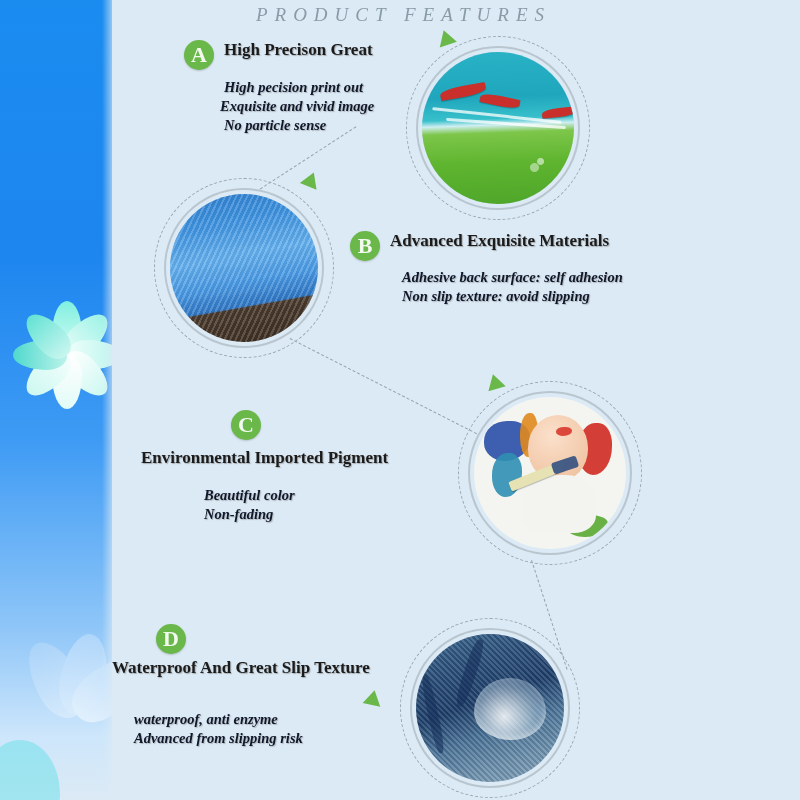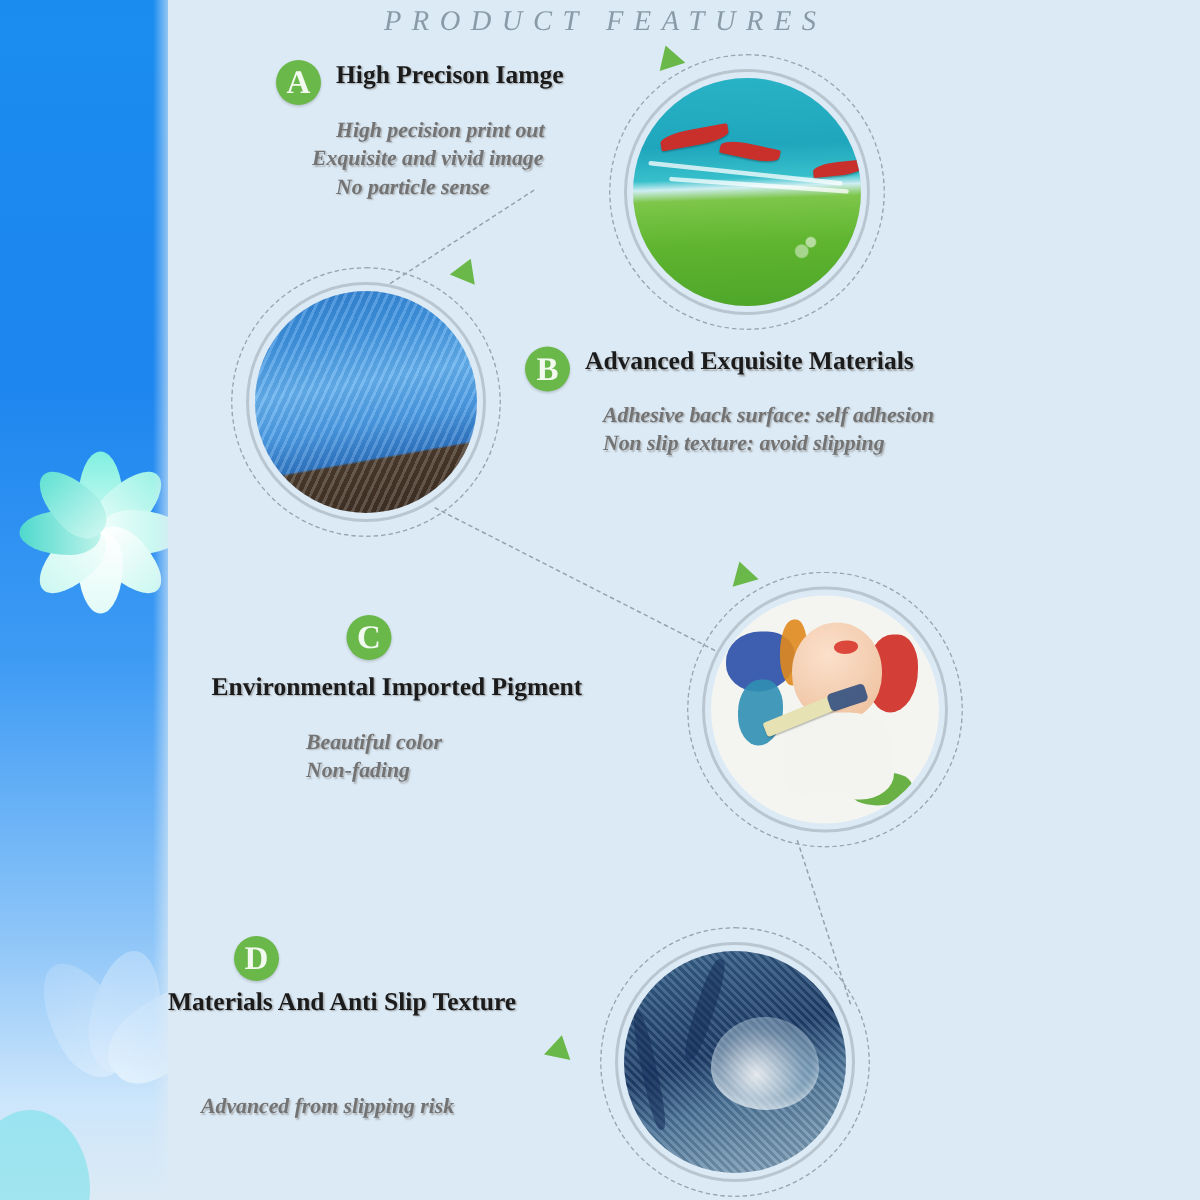--- a/index.html
+++ b/index.html
@@ -31,21 +31,21 @@
 
   
   .badge{position:absolute;width:30px;height:30px;border-radius:50%;
      background:#6ab74a;color:#f2faf0;font-size:22px;font-weight:bold;
      font-family:"Liberation Serif",serif;line-height:30px;text-align:center;
      box-shadow:0 1px 2px rgba(0,0,0,.18);}
   .heading{position:absolute;font-size:17px;font-weight:bold;color:#1b1b1b;
      font-family:"Liberation Serif",serif;white-space:nowrap;
      text-shadow:1px 1px 1px rgba(120,120,120,.55);}
   .body{position:absolute;font-style:italic;font-weight:bold;font-size:14.5px;
-     color:#737373;line-height:19px;font-family:"Liberation Serif",serif;
+     color:#0f172a;line-height:19px;font-family:"Liberation Serif",serif;
      white-space:nowrap;text-shadow:1px 1px 1px rgba(130,130,130,.5);}
 
   
   .photo{position:absolute;border-radius:50%;overflow:hidden;
      box-shadow:0 0 0 4px #dceaf5,0 0 0 6px #b9c6cf;}
   .ring{position:absolute;border-radius:50%;border:1px dashed #9aa7b0;}
   .arrow{position:absolute;width:0;height:0;border-left:9px solid transparent;
      border-right:9px solid transparent;border-bottom:15px solid #6ab74a;}
   .dash{position:absolute;height:0;border-top:1px dashed #94a3ad;
      transform-origin:0 0;}
@@ -127,23 +127,23 @@
 
   <div id="panel">
 
     <div id="title">PRODUCT FEATURES</div>
 
     <div class="dash" style="left:118px;top:208px;width:150px;transform:rotate(-33deg);"></div>
     <div class="dash" style="left:178px;top:338px;width:230px;transform:rotate(27deg);"></div>
     <div class="dash" style="left:420px;top:560px;width:115px;transform:rotate(72deg);"></div>
 
     <div class="badge" style="left:72px;top:40px;">A</div>
-    <div class="heading" style="left:112px;top:40px;">High Precison Iamge</div>
+    <div class="heading" style="left:112px;top:40px;">High Precison Great</div>
     <div class="body" style="left:112px;top:78px;">High pecision print out</div>
-    <div class="body" style="left:96px;top:97px;">Exquisite and vivid image</div>
+    <div class="body" style="left:108px;top:97px;">Exquisite and vivid image</div>
     <div class="body" style="left:112px;top:116px;">No particle sense</div>
 
     <div class="ring" style="left:294px;top:36px;width:182px;height:182px;"></div>
     <div class="photo pA" style="left:310px;top:52px;width:152px;height:152px;">
       <div class="fish" style="left:18px;top:34px;width:46px;height:11px;transform:rotate(-10deg);"></div>
       <div class="fish" style="left:58px;top:44px;width:40px;height:10px;transform:rotate(12deg);"></div>
       <div class="fish" style="left:120px;top:56px;width:34px;height:9px;transform:rotate(-6deg);"></div>
       <div class="wave" style="left:10px;top:62px;width:130px;transform:rotate(6deg);"></div>
       <div class="wave" style="left:24px;top:70px;width:120px;transform:rotate(4deg);"></div>
     </div>
@@ -172,21 +172,22 @@
       <div class="splat" style="left:92px;top:118px;width:42px;height:22px;background:#5aa832;"></div>
       <div class="babyhead" style="left:54px;top:18px;width:60px;height:66px;"></div>
       <div class="splat" style="left:82px;top:30px;width:16px;height:9px;background:#d8372c;"></div>
       <div class="babybody" style="left:48px;top:78px;width:74px;height:58px;"></div>
       <div class="brush" style="left:34px;top:74px;width:58px;height:10px;transform:rotate(-22deg);"></div>
       <div class="splat" style="left:78px;top:62px;width:26px;height:12px;background:#33507f;border-radius:3px;transform:rotate(-18deg);"></div>
     </div>
     <div class="arrow" style="left:374px;top:374px;transform:rotate(-16deg);"></div>
 
     <div class="badge" style="left:44px;top:624px;">D</div>
-    <div class="heading" style="left:0px;top:658px;">Materials And Anti Slip Texture</div>
+    <div class="heading" style="left:0px;top:658px;">Waterproof And Great Slip Texture</div>
+    <div class="body" style="left:22px;top:710px;">waterproof, anti enzyme</div>
     <div class="body" style="left:22px;top:729px;">Advanced from slipping risk</div>
 
     <div class="ring" style="left:288px;top:618px;width:178px;height:178px;"></div>
     <div class="photo pD" style="left:304px;top:634px;width:148px;height:148px;">
       <div class="streak" style="left:48px;top:4px;width:12px;height:70px;transform:rotate(18deg);"></div>
       <div class="streak" style="left:12px;top:40px;width:10px;height:80px;transform:rotate(-12deg);"></div>
       <div class="drop" style="left:58px;top:44px;width:72px;height:62px;"></div>
     </div>
     <div class="arrow" style="left:252px;top:690px;transform:rotate(12deg);"></div>
 

